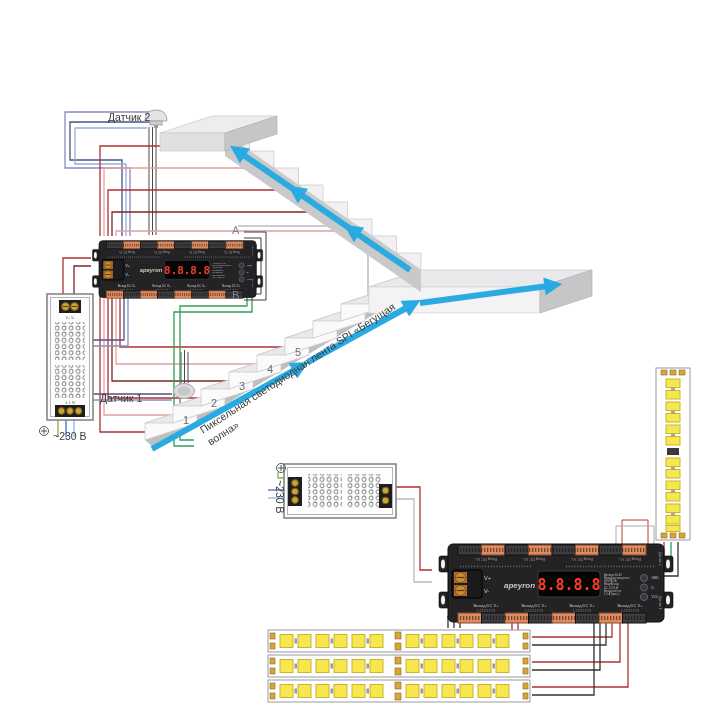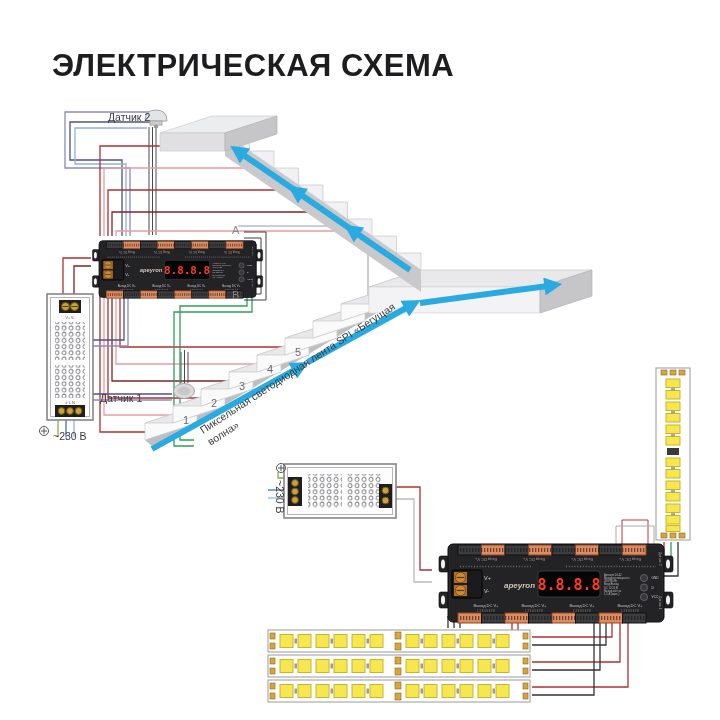--- a/index.html
+++ b/index.html
@@ -8,21 +8,20 @@
   .title{position:absolute;left:52px;top:48px;font-size:31px;font-weight:800;
          letter-spacing:.5px;color:#1d1d20;}
   svg{position:absolute;left:0;top:0;}
   text{font-family:"Liberation Sans",sans-serif;}
   .seg{font-family:"DejaVu Sans Mono",monospace;font-weight:bold;}
 </style>
 </head>
 <body>
 
 <div class="stage">
-  <div class="title">ЭЛЕКТРИЧЕСКАЯ СХЕМА</div>
 
   <svg width="720" height="720" viewBox="0 0 720 720">
     <defs>
       <marker id="arr" viewBox="0 0 3 3" refX="0.6" refY="1.5" markerWidth="3.2" markerHeight="3" orient="auto">
         <path d="M0,0 L3,1.5 L0,3 Z" fill="#29abe2"></path>
       </marker>
       <pattern id="vent" width="7" height="6.2" patternUnits="userSpaceOnUse">
         <circle cx="3" cy="3" r="2" fill="none" stroke="#85858a" stroke-width="0.9"></circle>
       </pattern>
 

